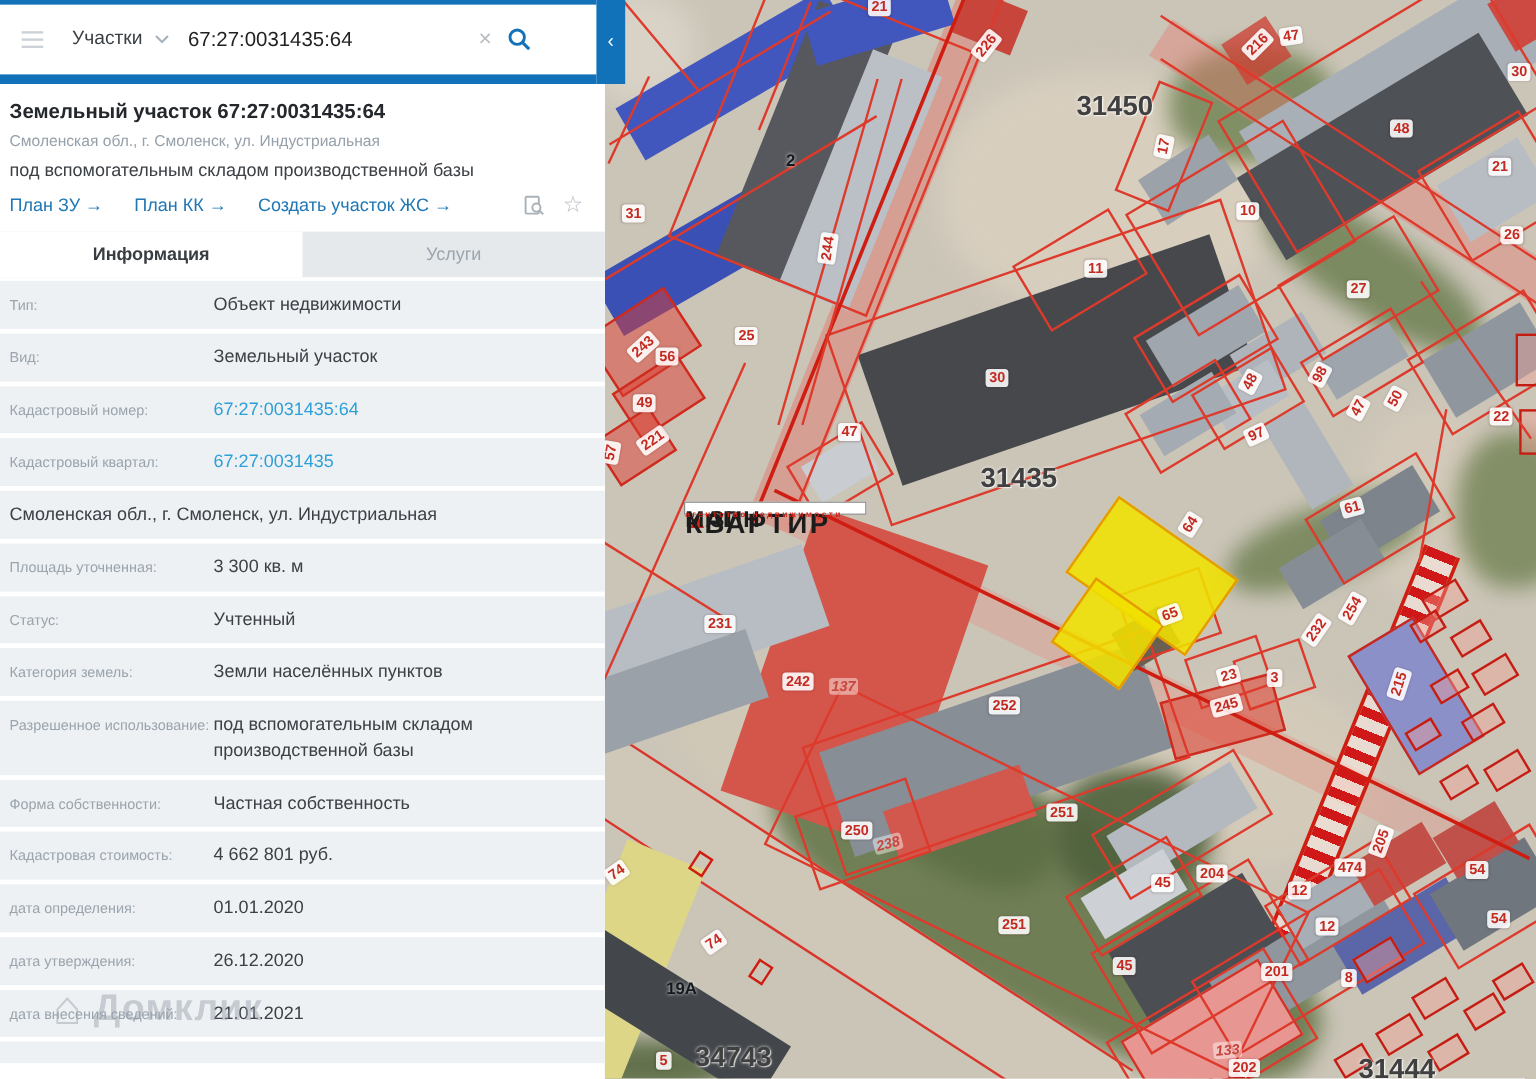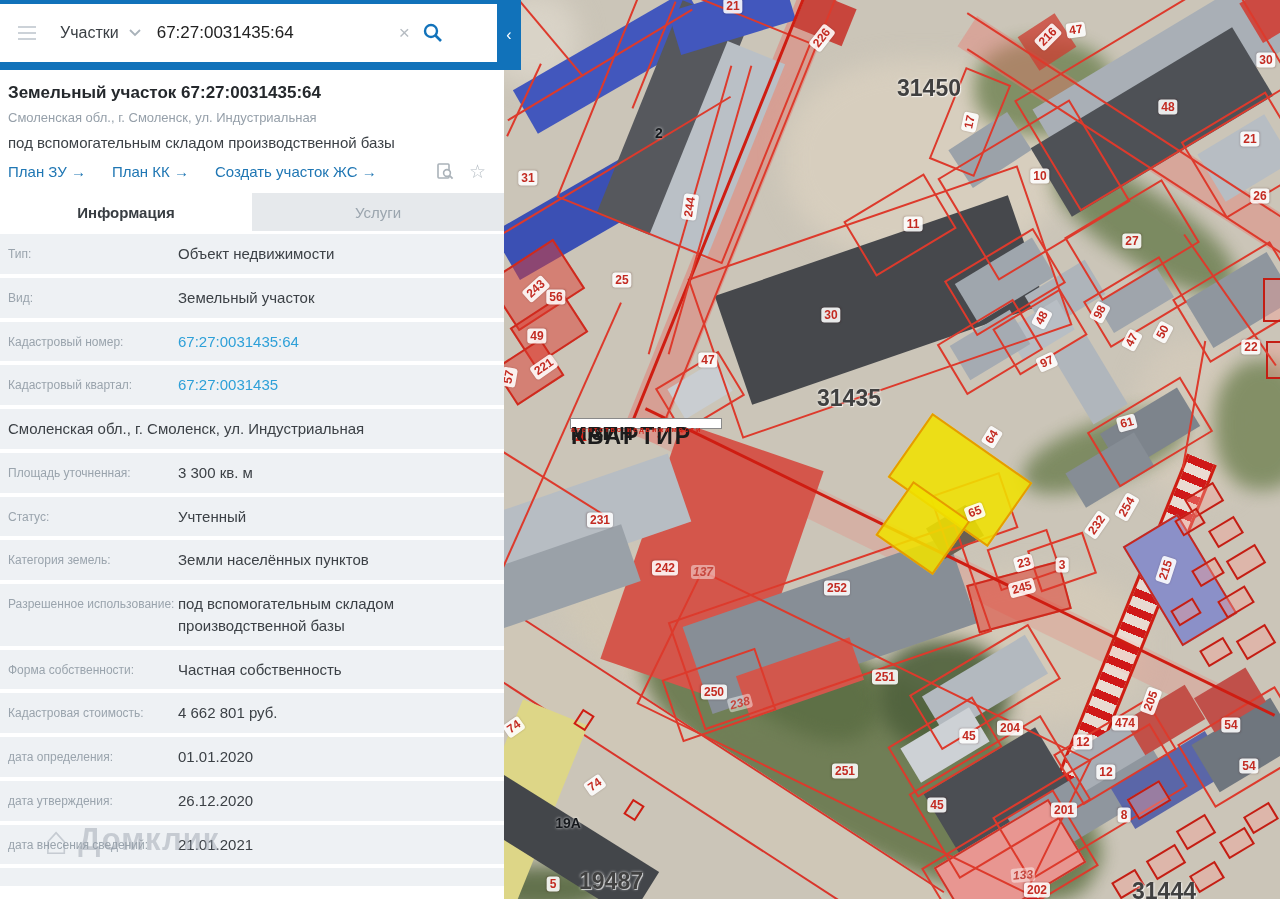--- a/index.html
+++ b/index.html
@@ -207,21 +207,21 @@
     <div class="line" style="left:80px;top:720px;width:10px;height:14px;transform:translate(-50%,-50%) rotate(33deg);background:transparent;border:2px solid #cf1d12"></div>
     <div class="line" style="left:130px;top:810px;width:10px;height:14px;transform:translate(-50%,-50%) rotate(33deg);background:transparent;border:2px solid #cf1d12"></div>
 
     <div class="magazin">
       <span class="mg1"><span>МАГ</span><span class="tri">▲</span><span>ЗИН</span></span>
       <span class="mg2">КВАРТИР</span>
       <span class="mg3">агентство недвижимости</span>
     </div>
   <span class="ml lq" style="left: 425px; top: 88px; transform: translate(-50%, -50%) rotate(0deg);">31450</span>
       <span class="ml lq" style="left: 345px; top: 398px; transform: translate(-50%, -50%) rotate(0deg);">31435</span>
-      <span class="ml lq" style="left: 107px; top: 881px; transform: translate(-50%, -50%) rotate(0deg);">19487</span>
+      <span class="ml lq" style="left: 107px; top: 881px; transform: translate(-50%, -50%) rotate(0deg);">34743</span>
       <span class="ml lq" style="left: 660px; top: 891px; transform: translate(-50%, -50%) rotate(0deg);">31444</span>
       <span class="ml lb" style="left: 155px; top: 133px; transform: translate(-50%, -50%) rotate(0deg);">2</span>
       <span class="ml lb" style="left: 64px; top: 823px; transform: translate(-50%, -50%) rotate(0deg);">19А</span>
       <span class="ml lp" style="left: 229px; top: 6px; transform: translate(-50%, -50%) rotate(0deg);">21</span>
       <span class="ml lp" style="left: 318px; top: 38px; transform: translate(-50%, -50%) rotate(-52deg);">226</span>
       <span class="ml lp" style="left: 544px; top: 37px; transform: translate(-50%, -50%) rotate(-45deg);">216</span>
       <span class="ml lp" style="left: 572px; top: 30px; transform: translate(-50%, -50%) rotate(-8deg);">47</span>
       <span class="ml lp" style="left: 762px; top: 60px; transform: translate(-50%, -50%) rotate(0deg);">30</span>
       <span class="ml lp" style="left: 664px; top: 107px; transform: translate(-50%, -50%) rotate(0deg);">48</span>
       <span class="ml lp" style="left: 746px; top: 139px; transform: translate(-50%, -50%) rotate(0deg);">21</span>

